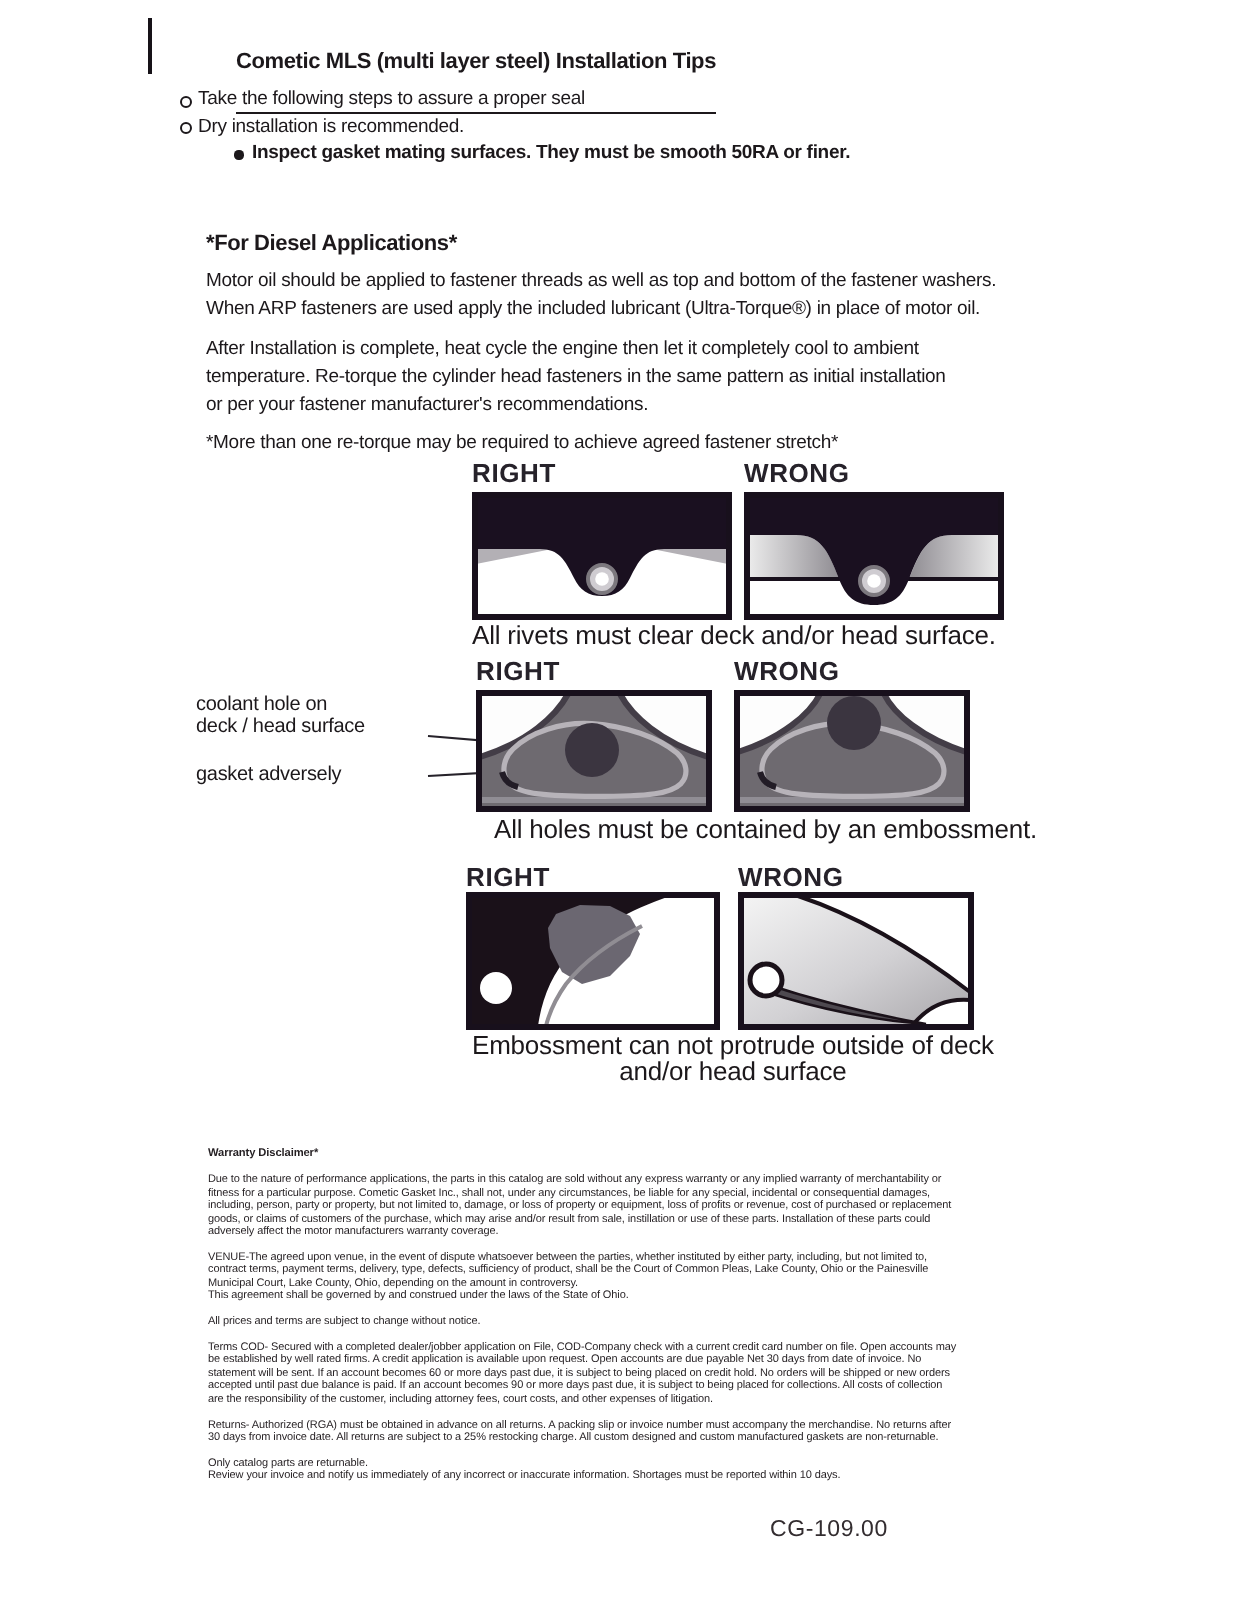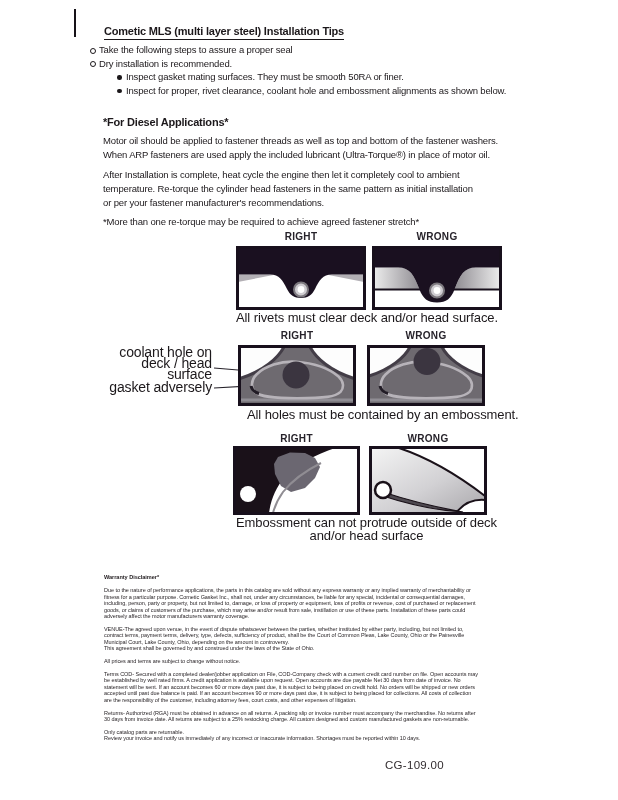--- a/index.html
+++ b/index.html
@@ -1,38 +1,38 @@
 <!DOCTYPE html>
 <html><head>
 <meta charset="utf-8">
 <style>
   html,body{margin:0;padding:0;background:#ffffff;}
   #page{position:relative;width:618px;height:800px;background:#ffffff;overflow:hidden;
         font-family:"Liberation Sans", sans-serif;color:#1c181b;}
   .pre{white-space:pre-line;}
   .artifact{position:absolute;left:74px;top:9px;width:2px;height:28px;background:#161218;}
 
-  .title{position:absolute;left:104px;top:25px;margin:0;font-size:11px;font-weight:700;
-         letter-spacing:-0.2px;border-bottom:1.6px solid #1c181b;padding-bottom:2px;}
+  .title{position:absolute;left:118px;top:25px;margin:0;font-size:11px;font-weight:700;
+         letter-spacing:-0.2px;border-bottom:1.6px solid #1c181b;padding-bottom:19px;}
 
   .bullets{position:absolute;left:90px;top:43px;width:500px;font-size:9.5px;letter-spacing:-0.15px;}
   .b,.sb{position:relative;line-height:13.6px;padding-left:9px;}
-  .sb{margin-left:27px;}
+  .sb{margin-left:27px;font-weight:bold;}
   .ring{position:absolute;left:0;top:4.5px;width:4px;height:4px;border:1px solid #1c181b;border-radius:50%;}
   .dot{position:absolute;left:0;top:5px;width:4.5px;height:4.5px;background:#1c181b;border-radius:50%;}
 
   .h2{position:absolute;left:103px;top:116px;margin:0;font-size:11px;font-weight:700;letter-spacing:-0.2px;}
   .para{position:absolute;left:103px;margin:0;font-size:9.5px;line-height:13.9px;letter-spacing:-0.15px;width:470px;}
 
-  .dg-label{position:absolute;font-size:10px;font-weight:600;letter-spacing:0.3px;color:#26222a;
-            text-align:center;height:14px;line-height:14px;}
+  .dg-label{position:absolute;font-size:13px;font-weight:600;letter-spacing:0.3px;color:#26222a;
+            text-align:left;height:14px;line-height:14px;}
   .dg-box{position:absolute;}
   .dg-box svg{display:block;}
   .caption{position:absolute;margin:0;font-size:13px;letter-spacing:-0.1px;color:#1c181b;line-height:13px;}
-  .pointer-label{position:absolute;left:98px;width:114px;text-align:right;font-size:14px;line-height:11px;
+  .pointer-label{position:absolute;left:98px;width:114px;text-align:left;font-size:10px;line-height:11px;
                  letter-spacing:-0.15px;color:#1c181b;}
   .leader{position:absolute;left:213px;top:361px;}
 
   .disclaimer{position:absolute;left:104px;top:574px;width:420px;font-size:5.5px;line-height:6.4px;
               letter-spacing:-0.05px;color:#241f22;}
   .disclaimer h3{margin:0 0 7px 0;font-size:5.6px;font-weight:700;}
   .disclaimer p{margin:0 0 6.5px 0;}
 
   .footer-code{position:absolute;left:385px;top:759px;font-size:11.5px;letter-spacing:0.3px;color:#332d30;}
 </style>
@@ -42,21 +42,20 @@
 <div id="page">
 
   <div class="artifact"></div>
 
   <h1 class="title">Cometic MLS (multi layer steel) Installation Tips</h1>
 
   <div class="bullets">
     <div class="b"><span class="ring"></span><span>Take the following steps to assure a proper seal</span></div>
     <div class="b"><span class="ring"></span><span>Dry installation is recommended.</span></div>
     <div class="sb"><span class="dot"></span><span>Inspect gasket mating surfaces.  They must be smooth 50RA or finer.</span></div>
-    <div class="sb"><span class="dot"></span><span>Inspect for proper, rivet clearance, coolant hole and embossment alignments as shown below.</span></div>
   </div>
 
   <h2 class="h2">*For Diesel Applications*</h2>
   <p class="para pre" style="top:134px;">Motor oil should be applied to fastener threads as well as top and bottom of the fastener washers.
 When ARP fasteners are used apply the included lubricant (Ultra-Torque®) in place of motor oil.</p>
   <p class="para pre" style="top:168px;">After Installation is complete, heat cycle the engine then let it completely cool to ambient
 temperature. Re-torque the cylinder head fasteners in the same pattern as initial installation
 or per your fastener manufacturer's recommendations.</p>
   <p class="para" style="top:215px;">*More than one re-torque may be required to achieve agreed fastener stretch*</p>
 

